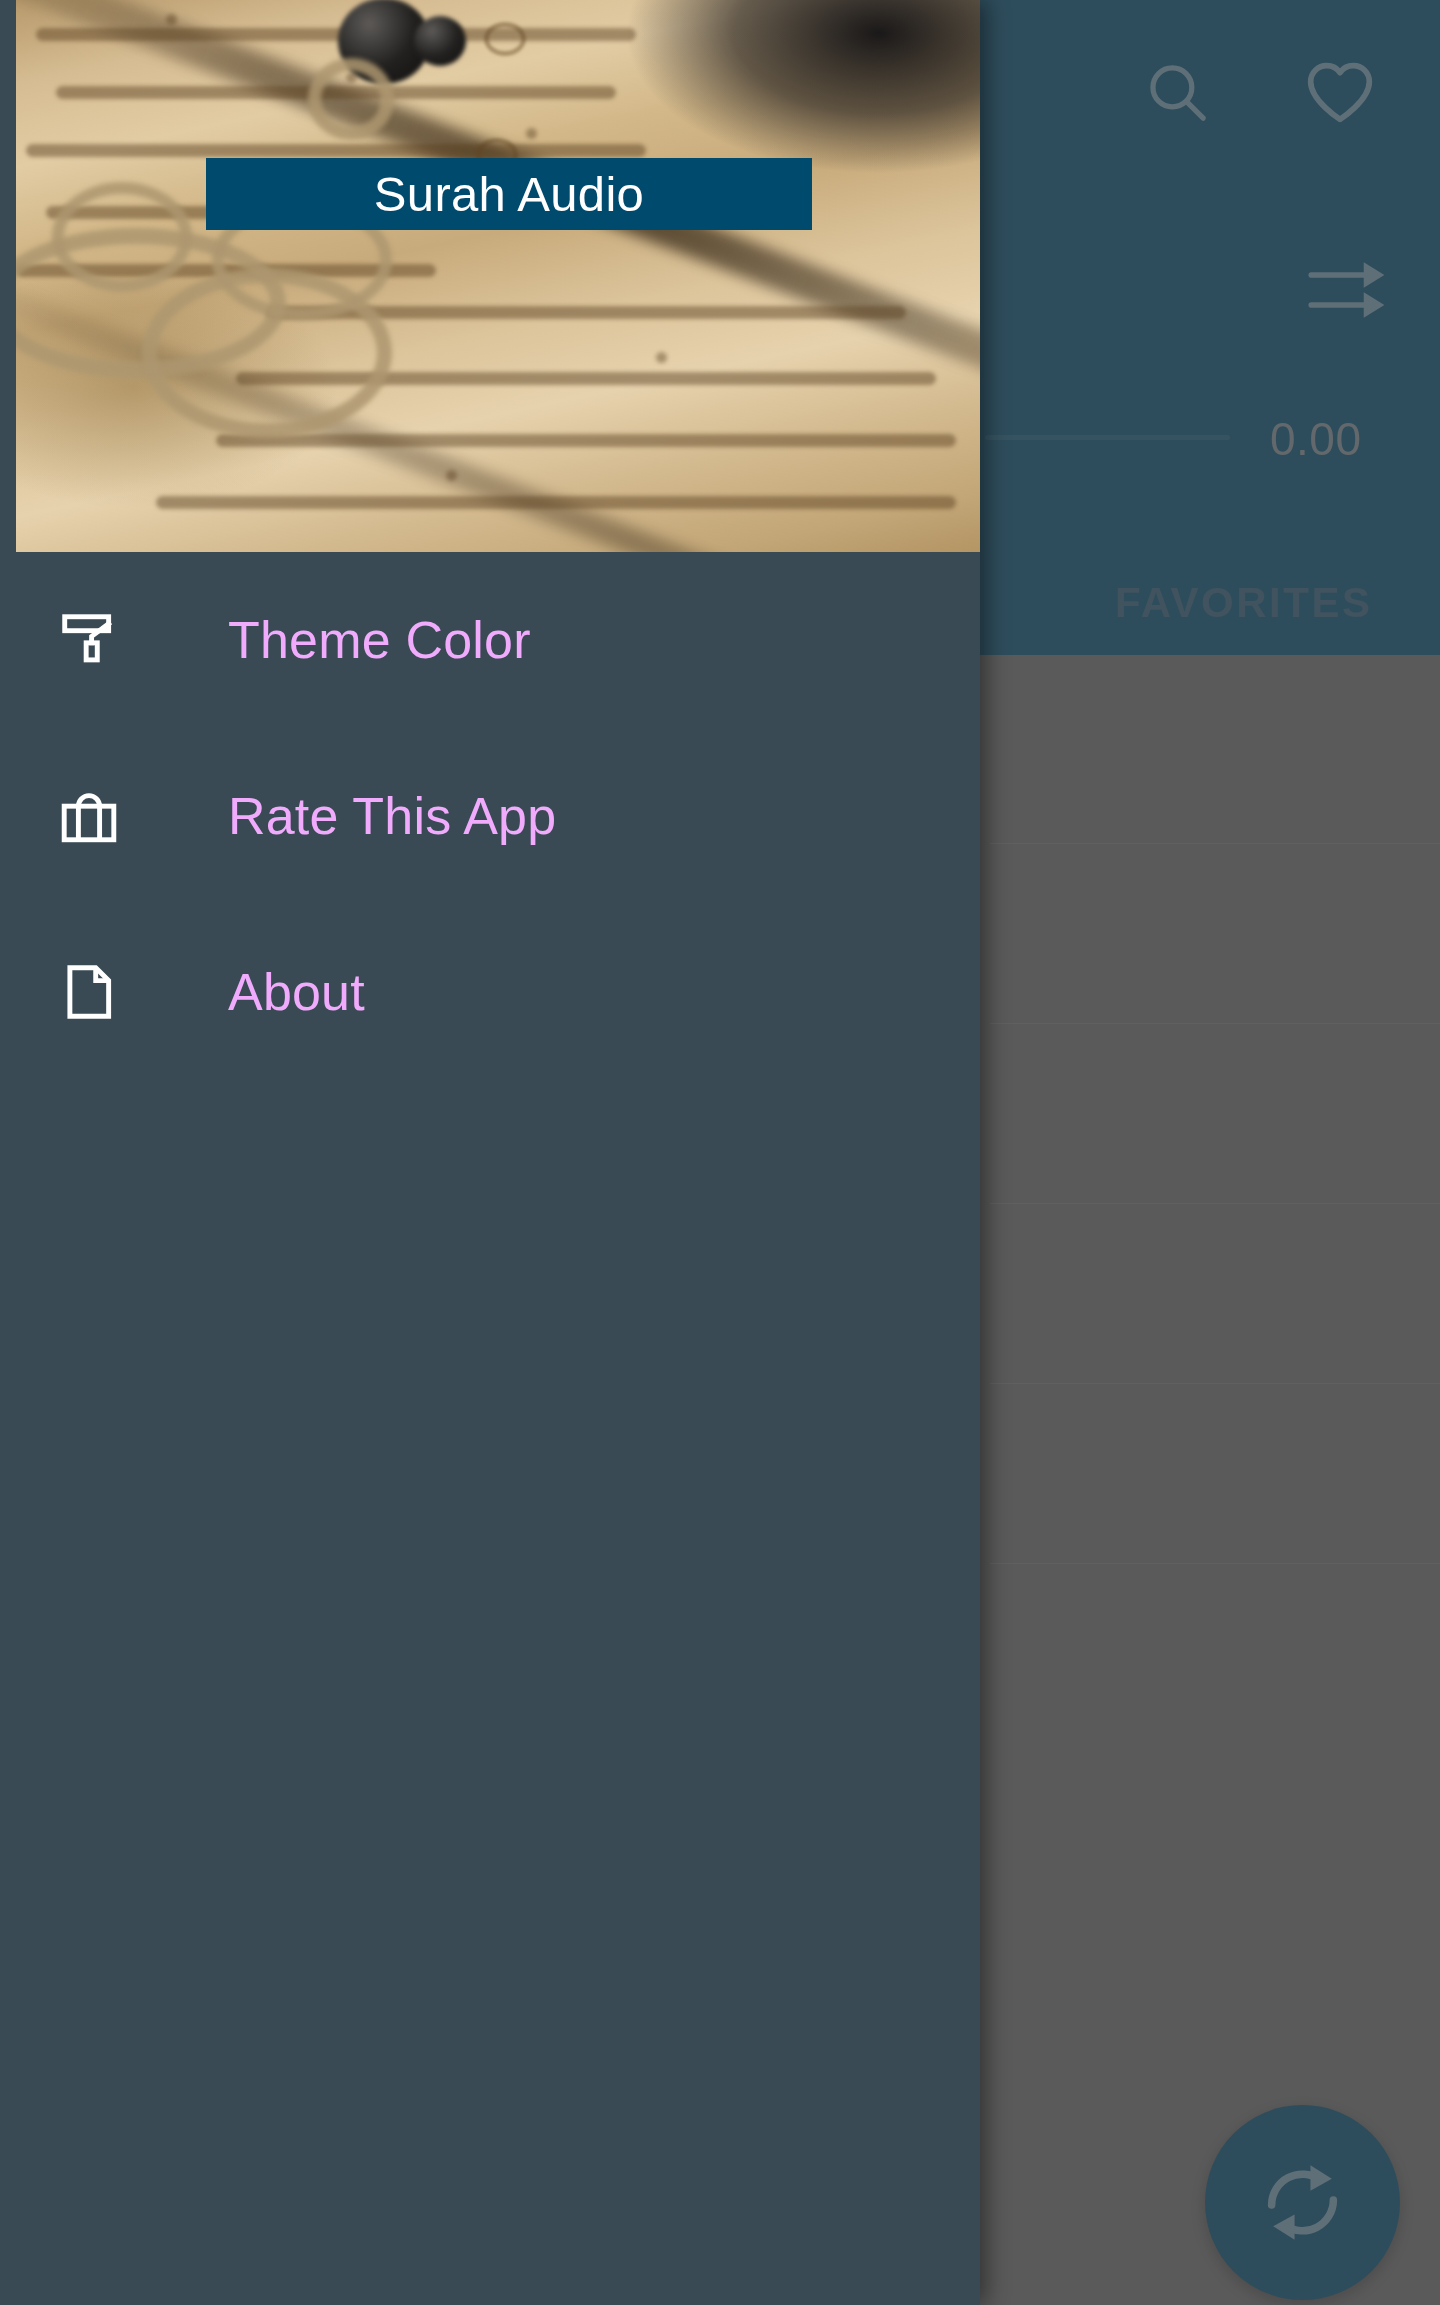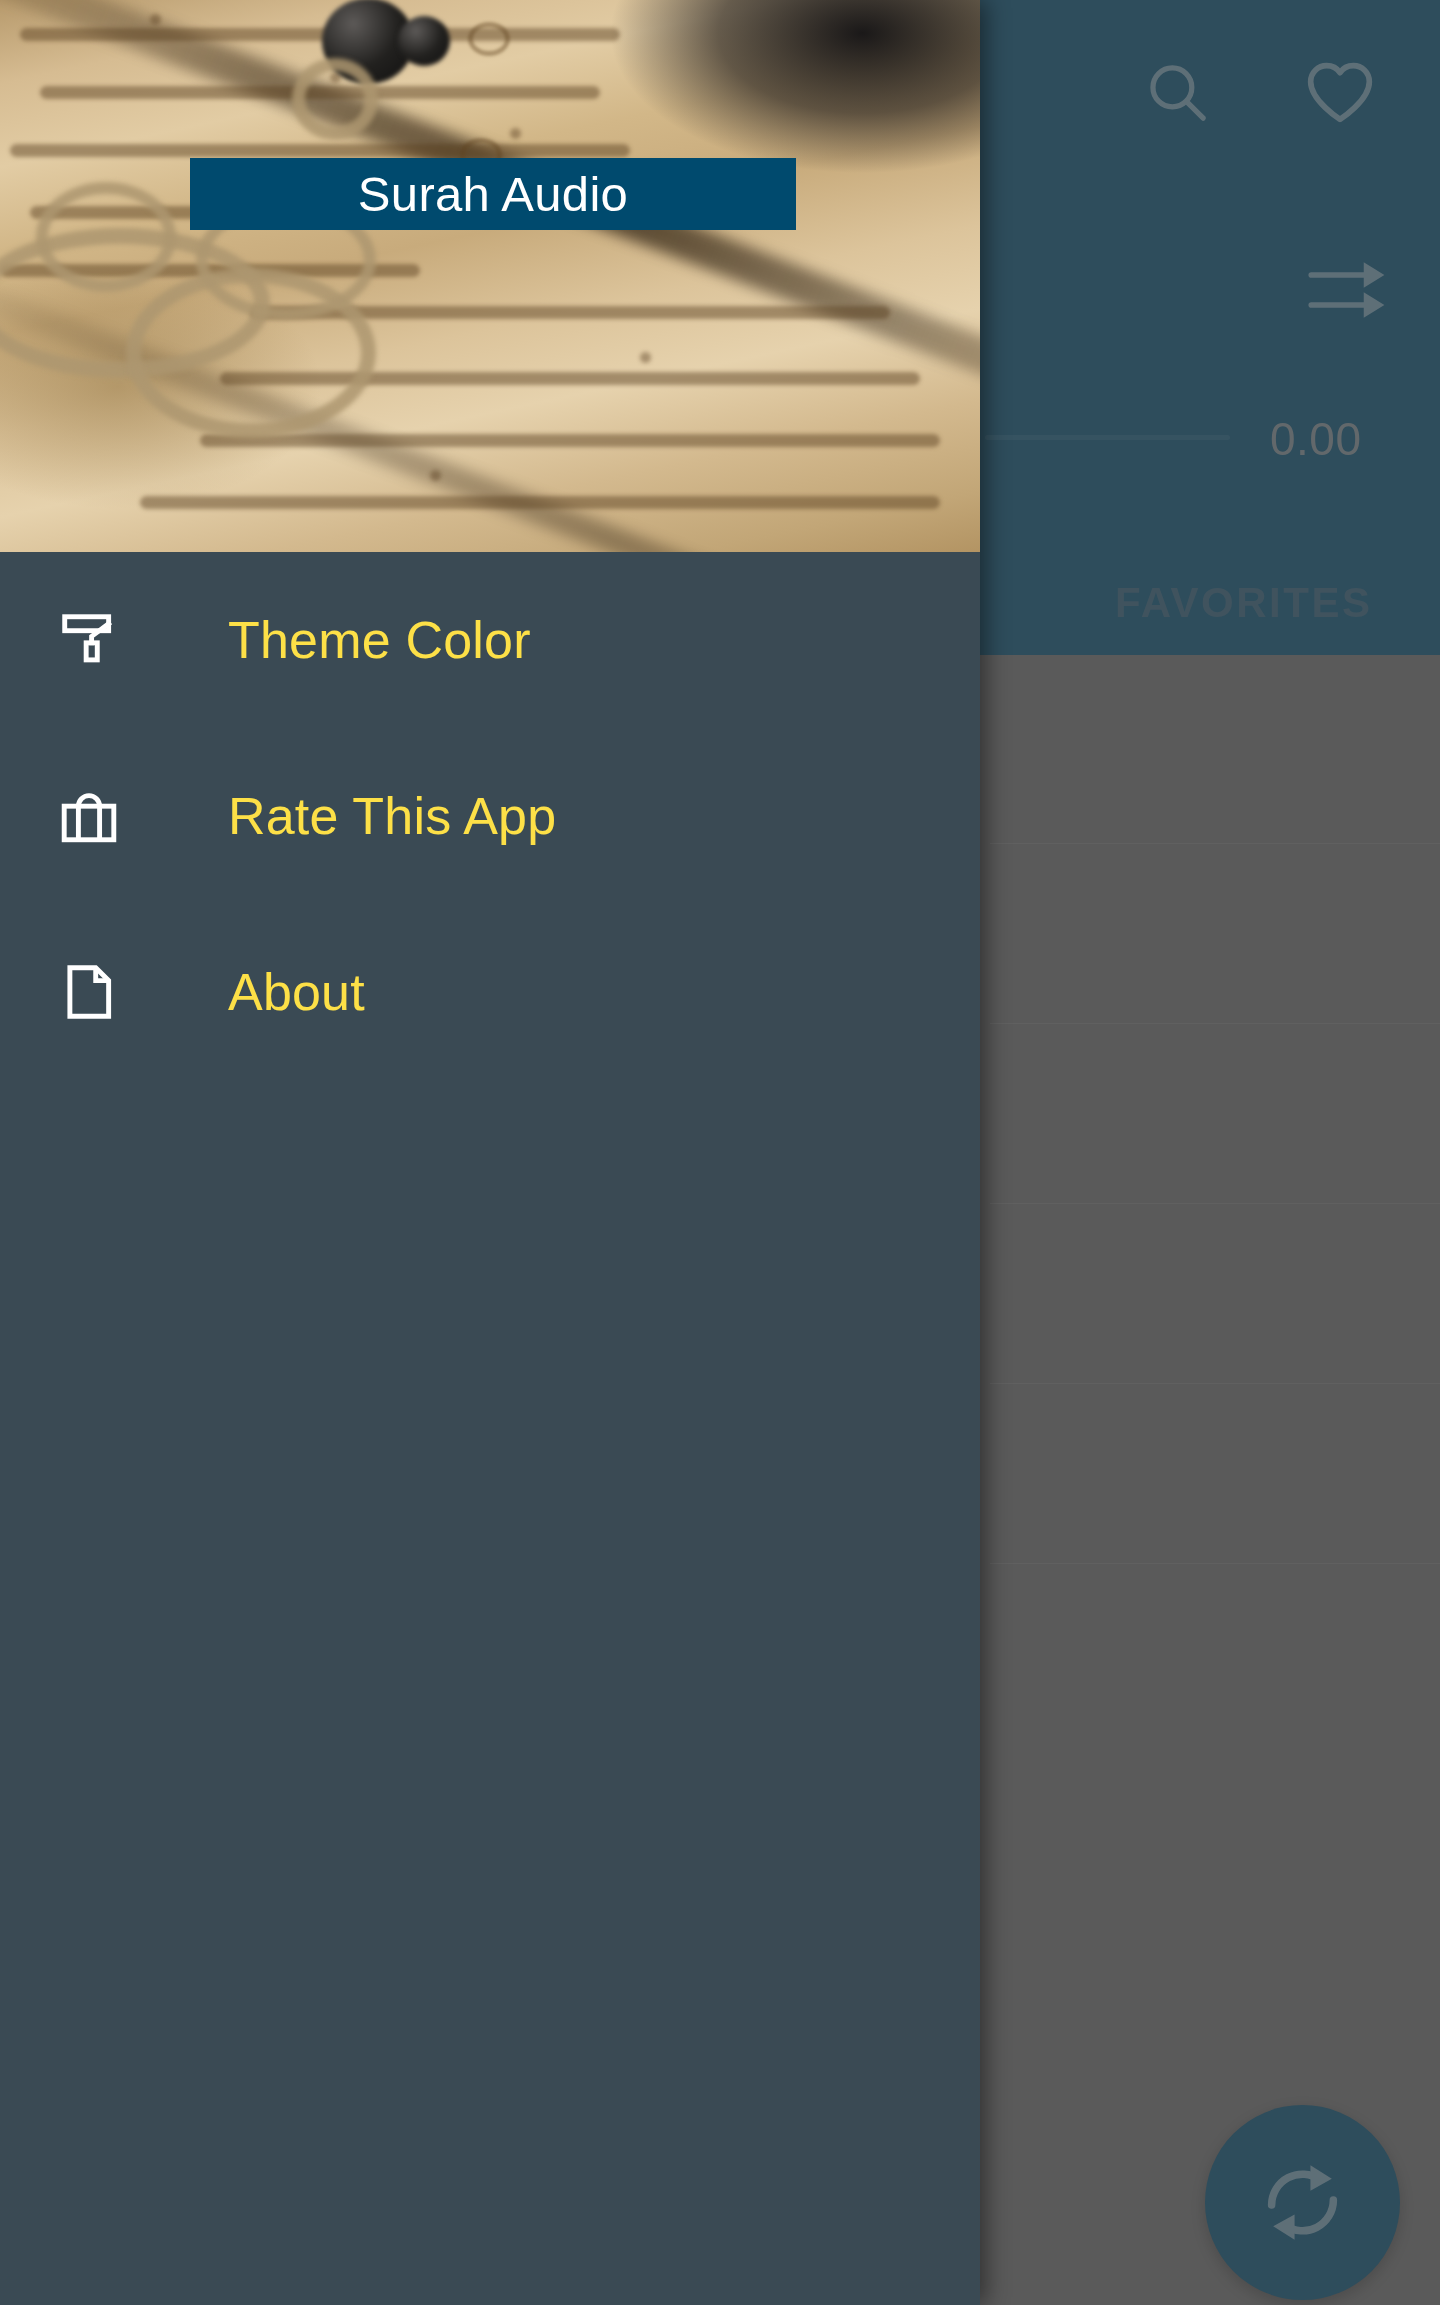--- a/index.html
+++ b/index.html
@@ -116,20 +116,21 @@
 
   
   #drawer {
     position: absolute;
     left: 0; top: 0;
     width: 980px;
     height: 2305px;
     background: #3a4a54;
     box-shadow: 6px 0 22px rgba(0,0,0,0.45);
     overflow: hidden;
+    padding-left: 16px;
   }
 
   .drawer-header {
     position: relative;
     width: 980px;
     height: 552px;
     overflow: hidden;
   }
 
   
@@ -237,21 +238,21 @@
     height: 66px;
     flex: 0 0 66px;
     display: flex;
     align-items: center;
     justify-content: center;
   }
   .menu-icon svg { display: block; }
   .menu-label {
     margin-left: 106px;
     font-size: 52px;
-    color: #fde047;
+    color: #f0abfc;
     letter-spacing: 0.2px;
     white-space: nowrap;
   }
 </style>
 </head>
 <body>
 
 <div id="screen">
 
   <div id="app-behind">

